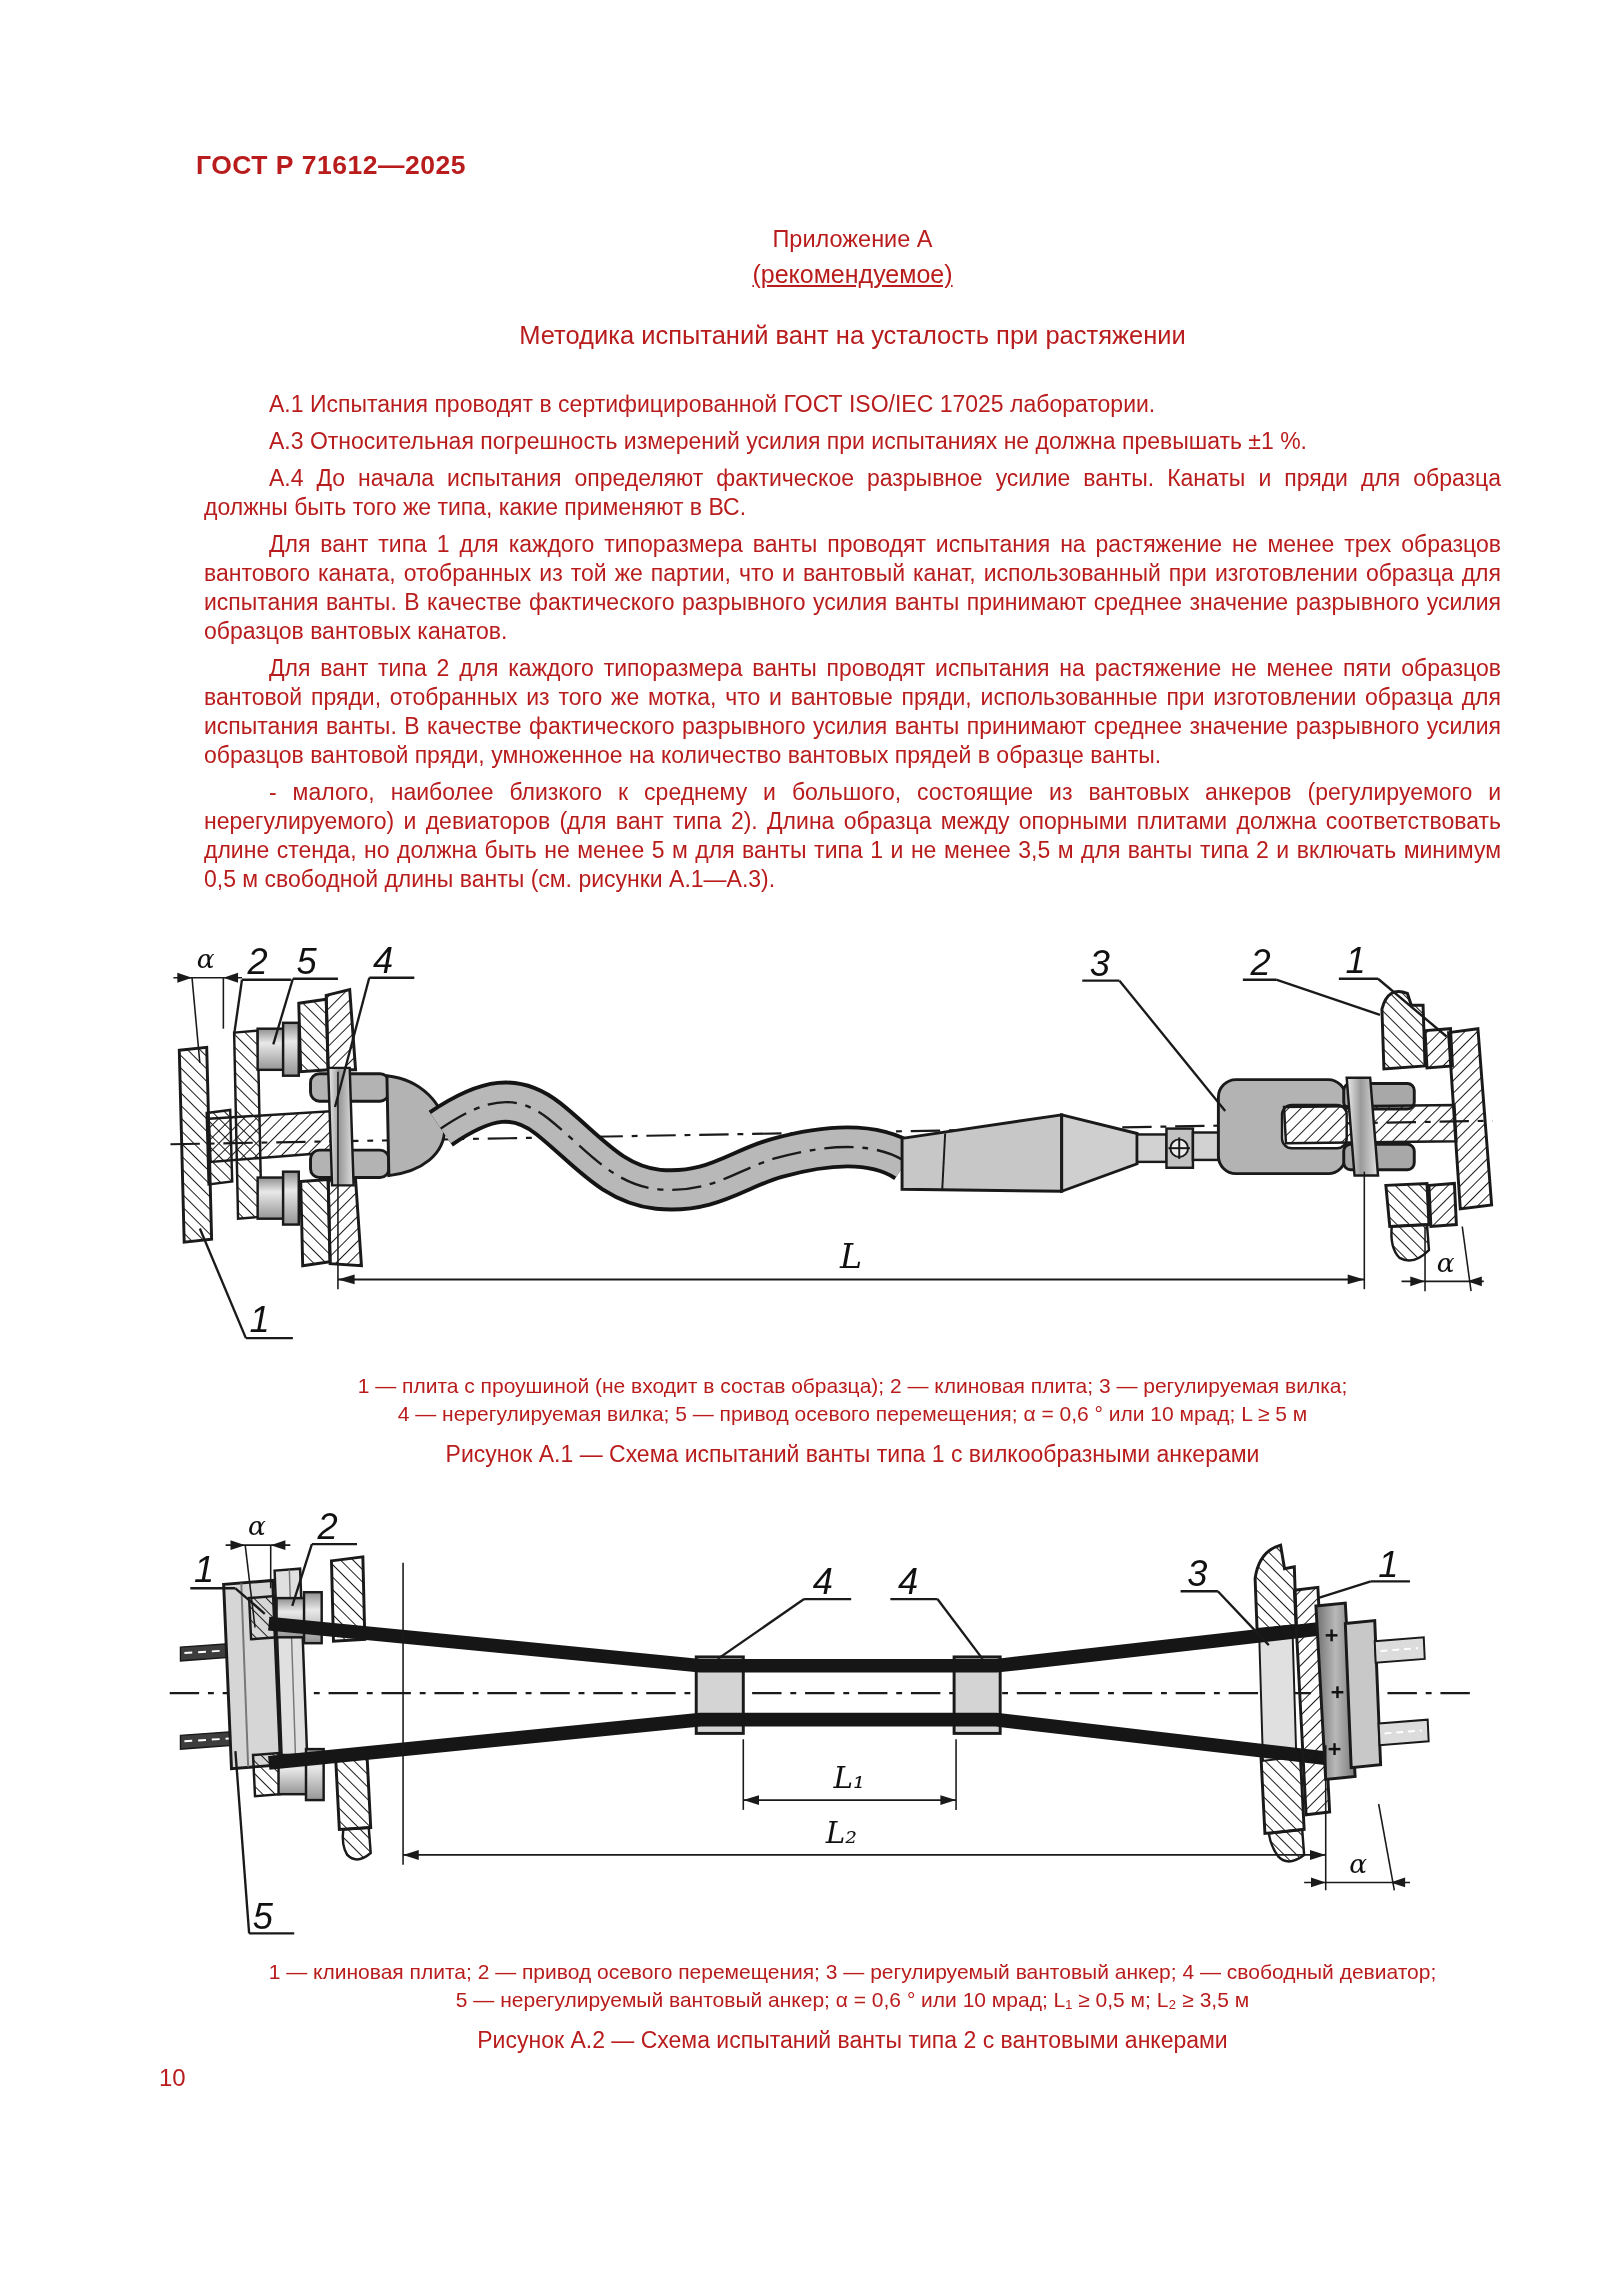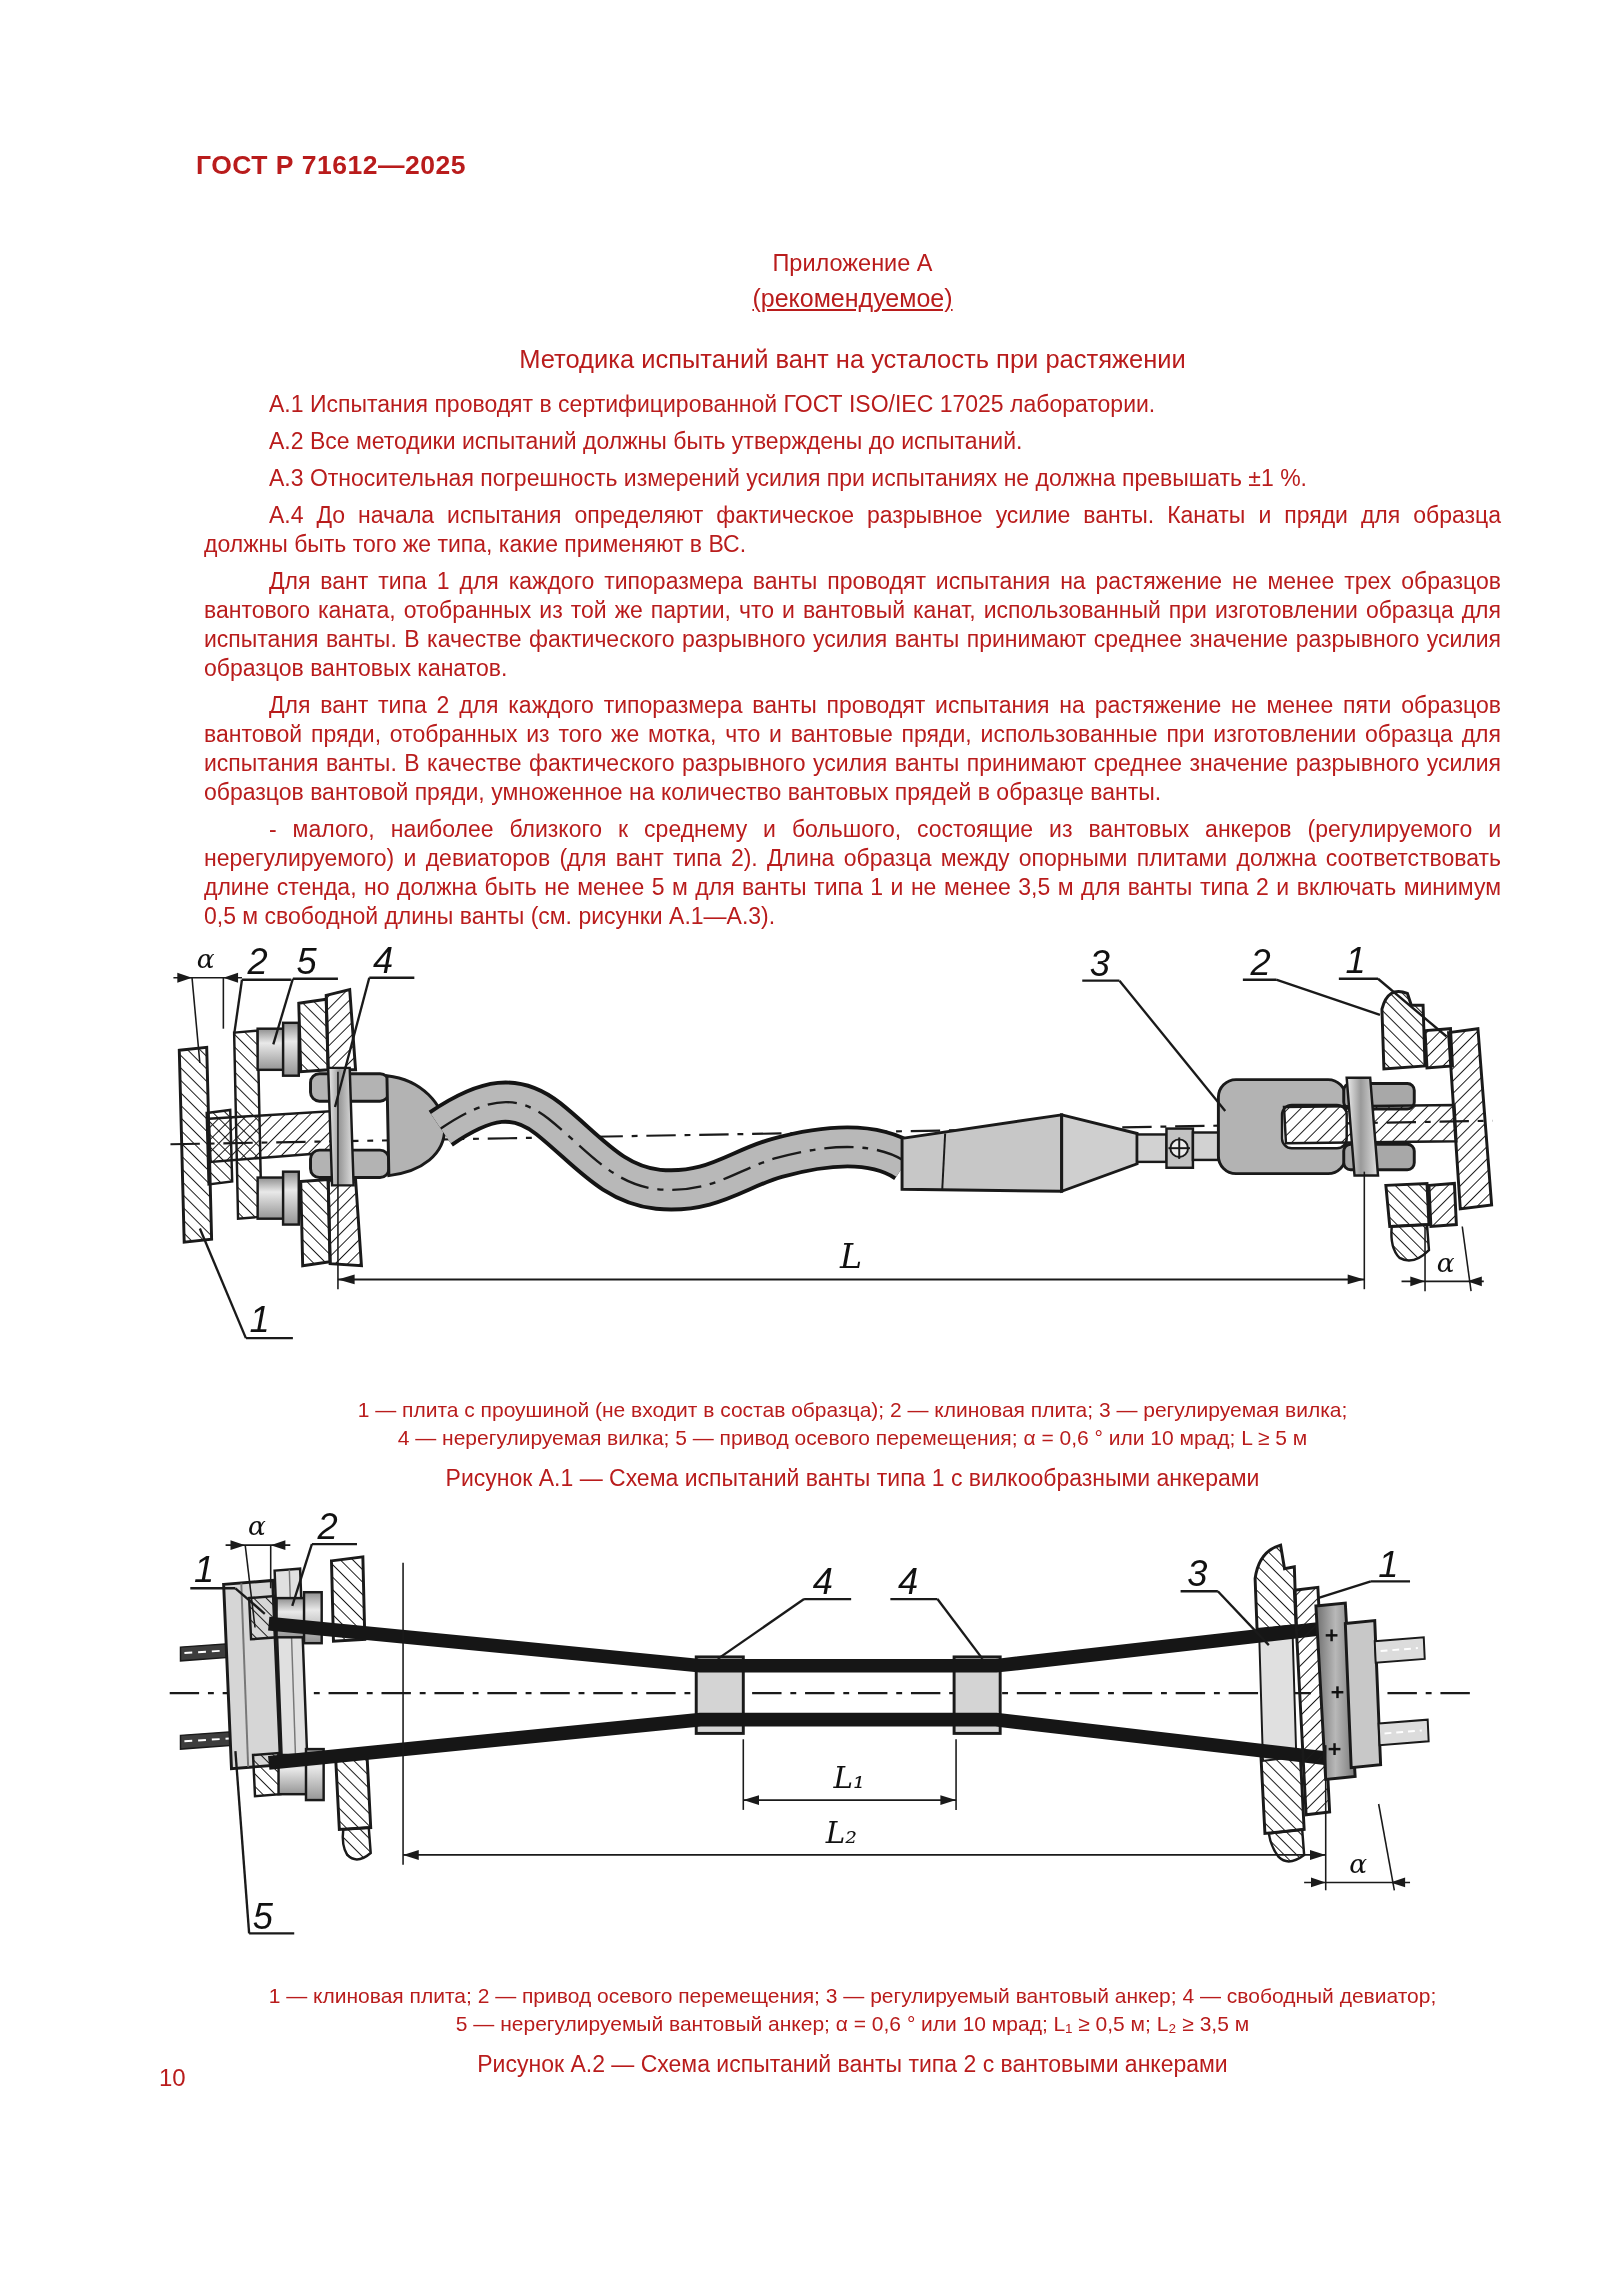--- a/index.html
+++ b/index.html
@@ -1,20 +1,20 @@
 <!DOCTYPE html>
 <html lang="ru"><head>
 <meta charset="utf-8">
 <style>
   html,body{margin:0;padding:0;background:#e8e8e8;}
   .page{position:relative;width:1621px;height:2293px;background:#ffffff;
         font-family:"Liberation Sans",sans-serif;color:#b91c1c;overflow:hidden;padding-left:12px;}
   .abs{position:absolute;}
   .std-code{left:196px;top:150px;font-size:26.5px;font-weight:bold;letter-spacing:0.5px;}
-  .center-band{left:196px;width:1313px;text-align:center;margin-top:24px;}
+  .center-band{left:196px;width:1313px;text-align:center;}
   .apx-label{top:226px;font-size:23.5px;}
   .apx-type{top:260px;font-size:25px;text-decoration:underline;}
   .apx-title{top:321px;font-size:25.5px;font-weight:normal;}
   .bodytext{left:196px;top:382px;width:1313px;font-size:23px;line-height:29px;text-align:justify;}
   .bodytext p{margin:8px;text-indent:65px;}
   .legend{font-size:21px;line-height:27.4px;}
   .figcap{font-size:23px;}
   .pagenum{left:159px;top:2064px;font-size:24px;}
   svg{display:block;}
   .thin{stroke:#1a1a1a;stroke-width:1.6;fill:none;}
@@ -31,21 +31,20 @@
 <div class="page">
 
   <div class="abs std-code">ГОСТ Р 71612—2025</div>
 
   <div class="abs center-band apx-label">Приложение А</div>
   <div class="abs center-band apx-type">(рекомендуемое)</div>
   <div class="abs center-band apx-title">Методика испытаний вант на усталость при растяжении</div>
 
   <div class="abs bodytext">
     <p>А.1 Испытания проводят в сертифицированной ГОСТ ISO/IEC 17025 лаборатории.</p>
-    <p>А.2 Все методики испытаний должны быть утверждены до испытаний.</p>
     <p>А.3 Относительная погрешность измерений усилия при испытаниях не должна превышать ±1 %.</p>
     <p>А.4 До начала испытания определяют фактическое разрывное усилие ванты. Канаты и пряди для образца должны быть того же типа, какие применяют в ВС.</p>
     <p>Для вант типа 1 для каждого типоразмера ванты проводят испытания на растяжение не менее трех образцов вантового каната, отобранных из той же партии, что и вантовый канат, использованный при изготовлении образца для испытания ванты. В качестве фактического разрывного усилия ванты принимают среднее значение разрывного усилия образцов вантовых канатов.</p>
     <p>Для вант типа 2 для каждого типоразмера ванты проводят испытания на растяжение не менее пяти образцов вантовой пряди, отобранных из того же мотка, что и вантовые пряди, использованные при изготовлении образца для испытания ванты. В качестве фактического разрывного усилия ванты принимают среднее значение разрывного усилия образцов вантовой пряди, умноженное на количество вантовых прядей в образце ванты.</p>
     <p>- малого, наиболее близкого к среднему и большого, состоящие из вантовых анкеров (регулируемого и нерегулируемого) и девиаторов (для вант типа 2). Длина образца между опорными плитами должна соответствовать длине стенда, но должна быть не менее 5 м для ванты типа 1 и не менее 3,5 м для ванты типа 2 и включать минимум 0,5 м свободной длины ванты (см. рисунки А.1—А.3).</p>
   </div>
 
   <svg class="abs" style="left:155px;top:919px;" width="1357" height="427" viewBox="0 0 1384 436">
     <defs>
       <pattern id="hA" patternUnits="userSpaceOnUse" width="9" height="9" patternTransform="rotate(45)">

